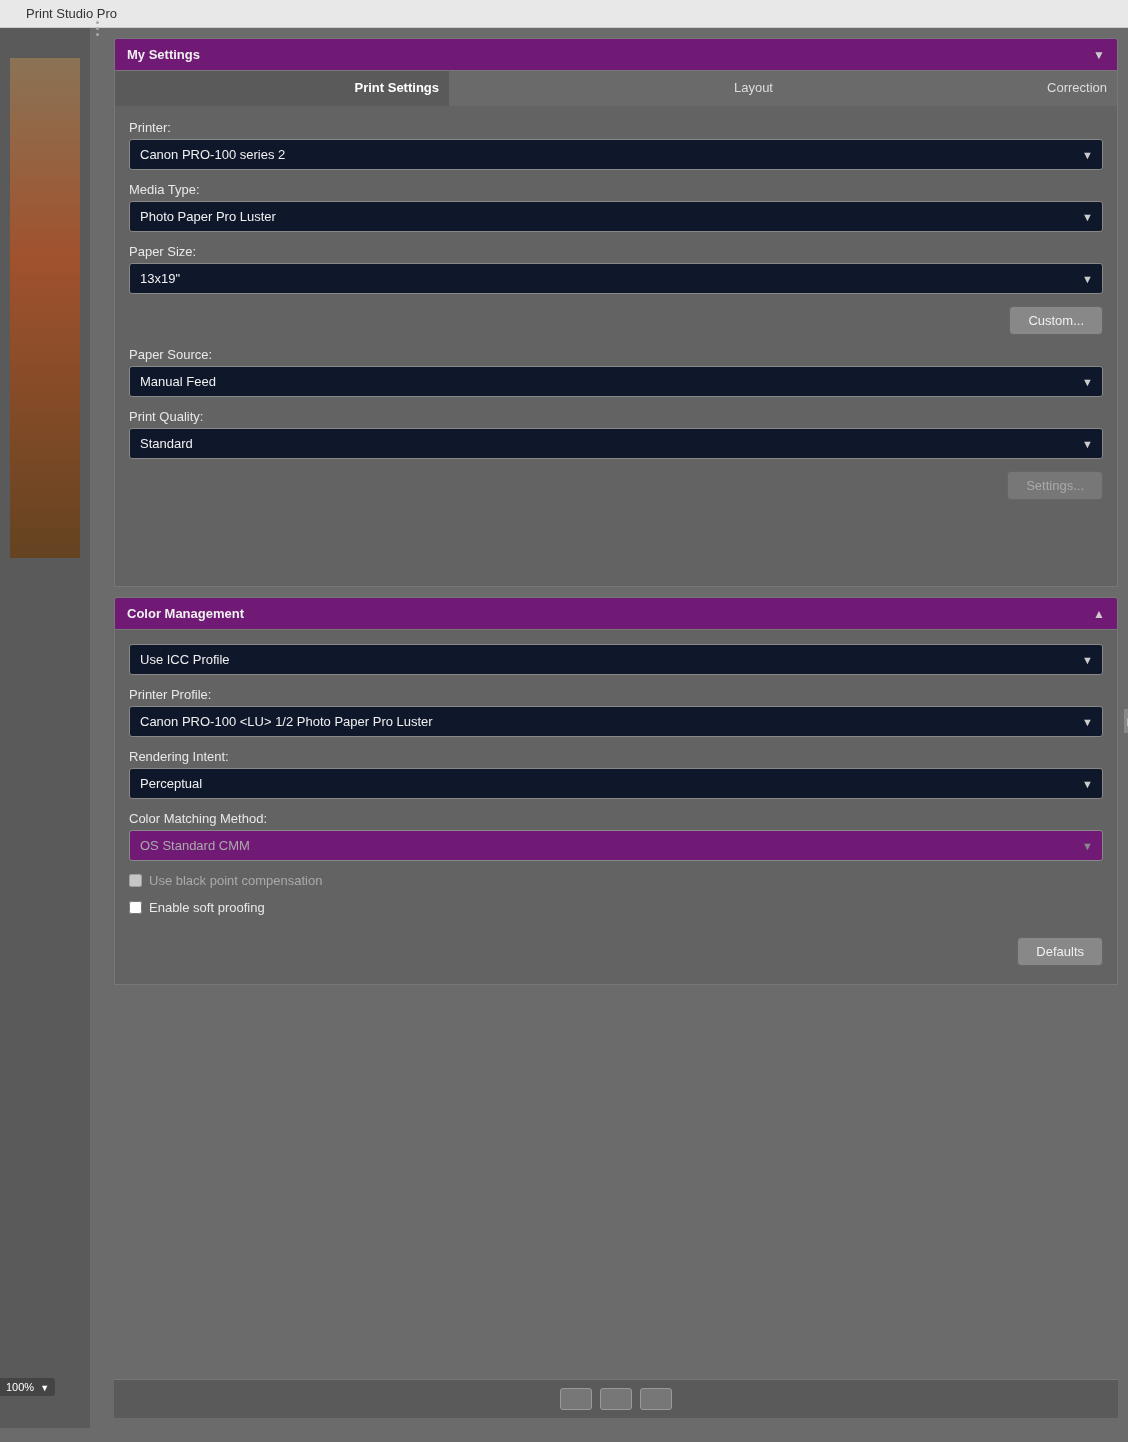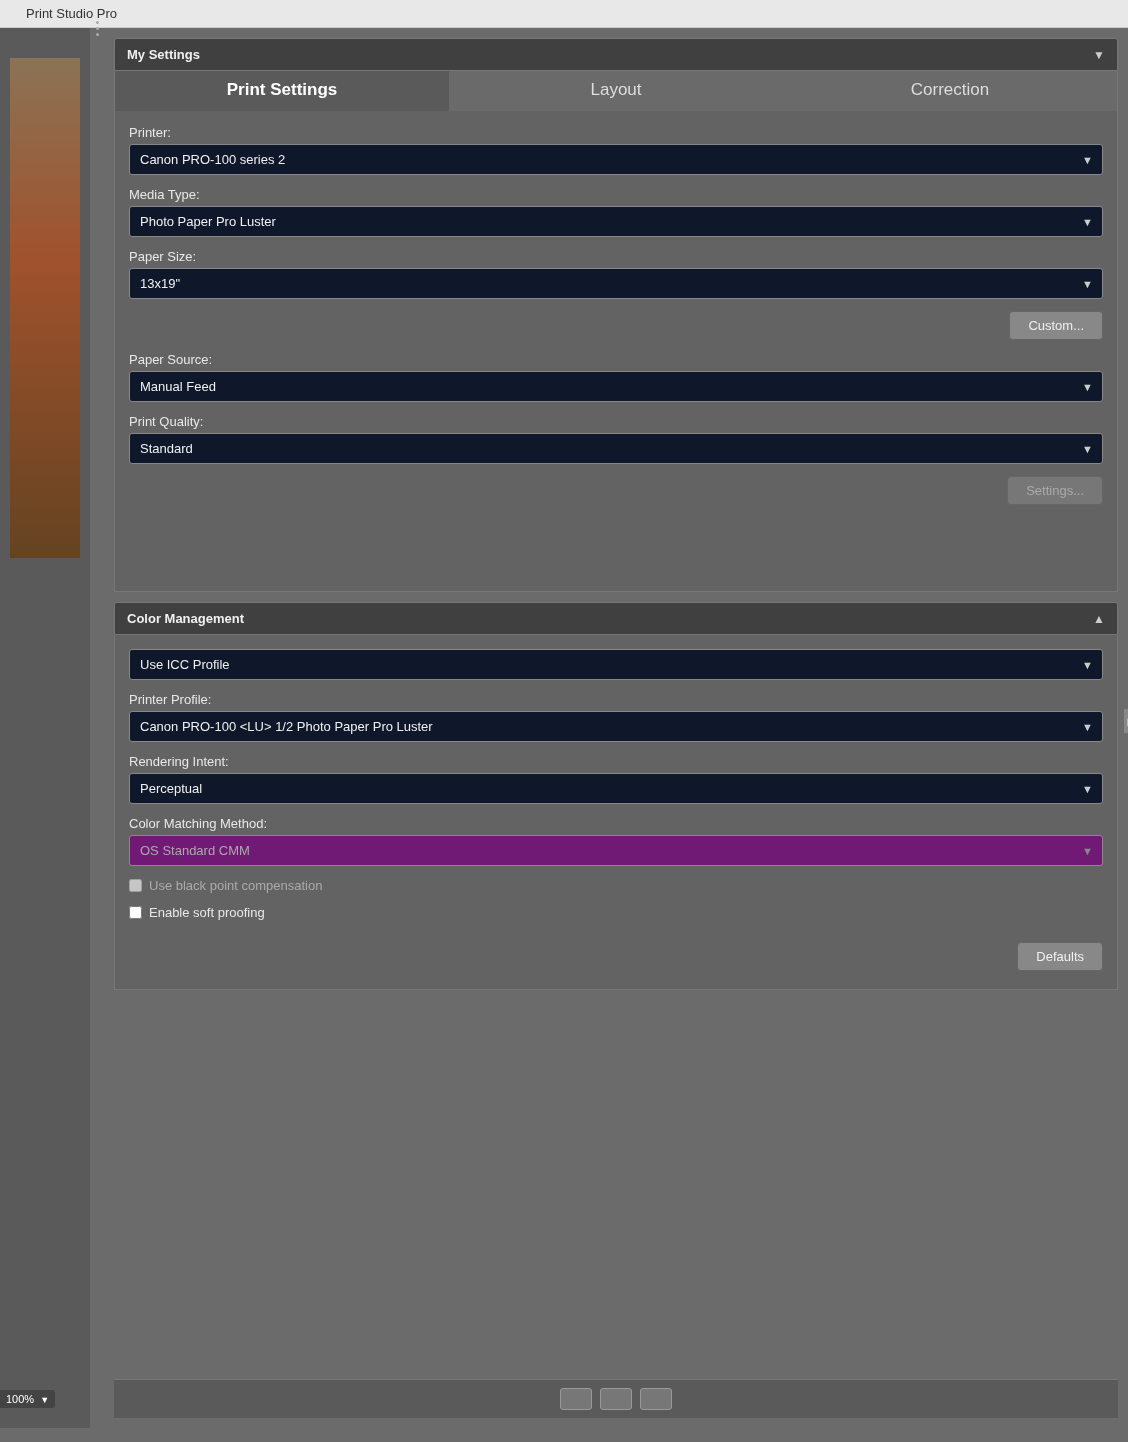--- a/index.html
+++ b/index.html
@@ -68,21 +68,21 @@
 
     .drag-dot {
       width: 3px;
       height: 3px;
       background: #aaa;
       border-radius: 50%;
     }
 
     .zoom-badge {
       position: absolute;
-      bottom: 20px;
+      bottom: 32px;
       left: 0;
       background: #444;
       color: #fff;
       padding: 3px 6px;
       font-size: 11px;
       border-radius: 0 3px 3px 0;
     }
 
     .right-arrow {
       position: absolute;
@@ -104,21 +104,21 @@
 
     .main-panel {
       flex: 1;
       display: flex;
       flex-direction: column;
       padding: 10px 10px 10px 10px;
       gap: 0;
     }
 
     .section-header {
-      background: #404040;
+      background: #701a75;
       border: 1px solid #777;
       border-radius: 3px 3px 0 0;
       padding: 8px 12px;
       display: flex;
       justify-content: space-between;
       align-items: center;
       cursor: pointer;
     }
 
     .section-header .title {
@@ -134,23 +134,23 @@
 
     .tabs-row {
       display: flex;
       background: #5a5a5a;
       border-left: 1px solid #777;
       border-right: 1px solid #777;
     }
 
     .tab {
       flex: 1;
-      text-align: center;
+      text-align: right;
       padding: 9px 10px;
-      font-size: 17px;
+      font-size: 13px;
       cursor: pointer;
       border-bottom: 2px solid transparent;
       color: #ddd;
       background: #6e6e6e;
     }
 
     .tab.active {
       background: #5a5a5a;
       color: #fff;
       font-weight: 700;

